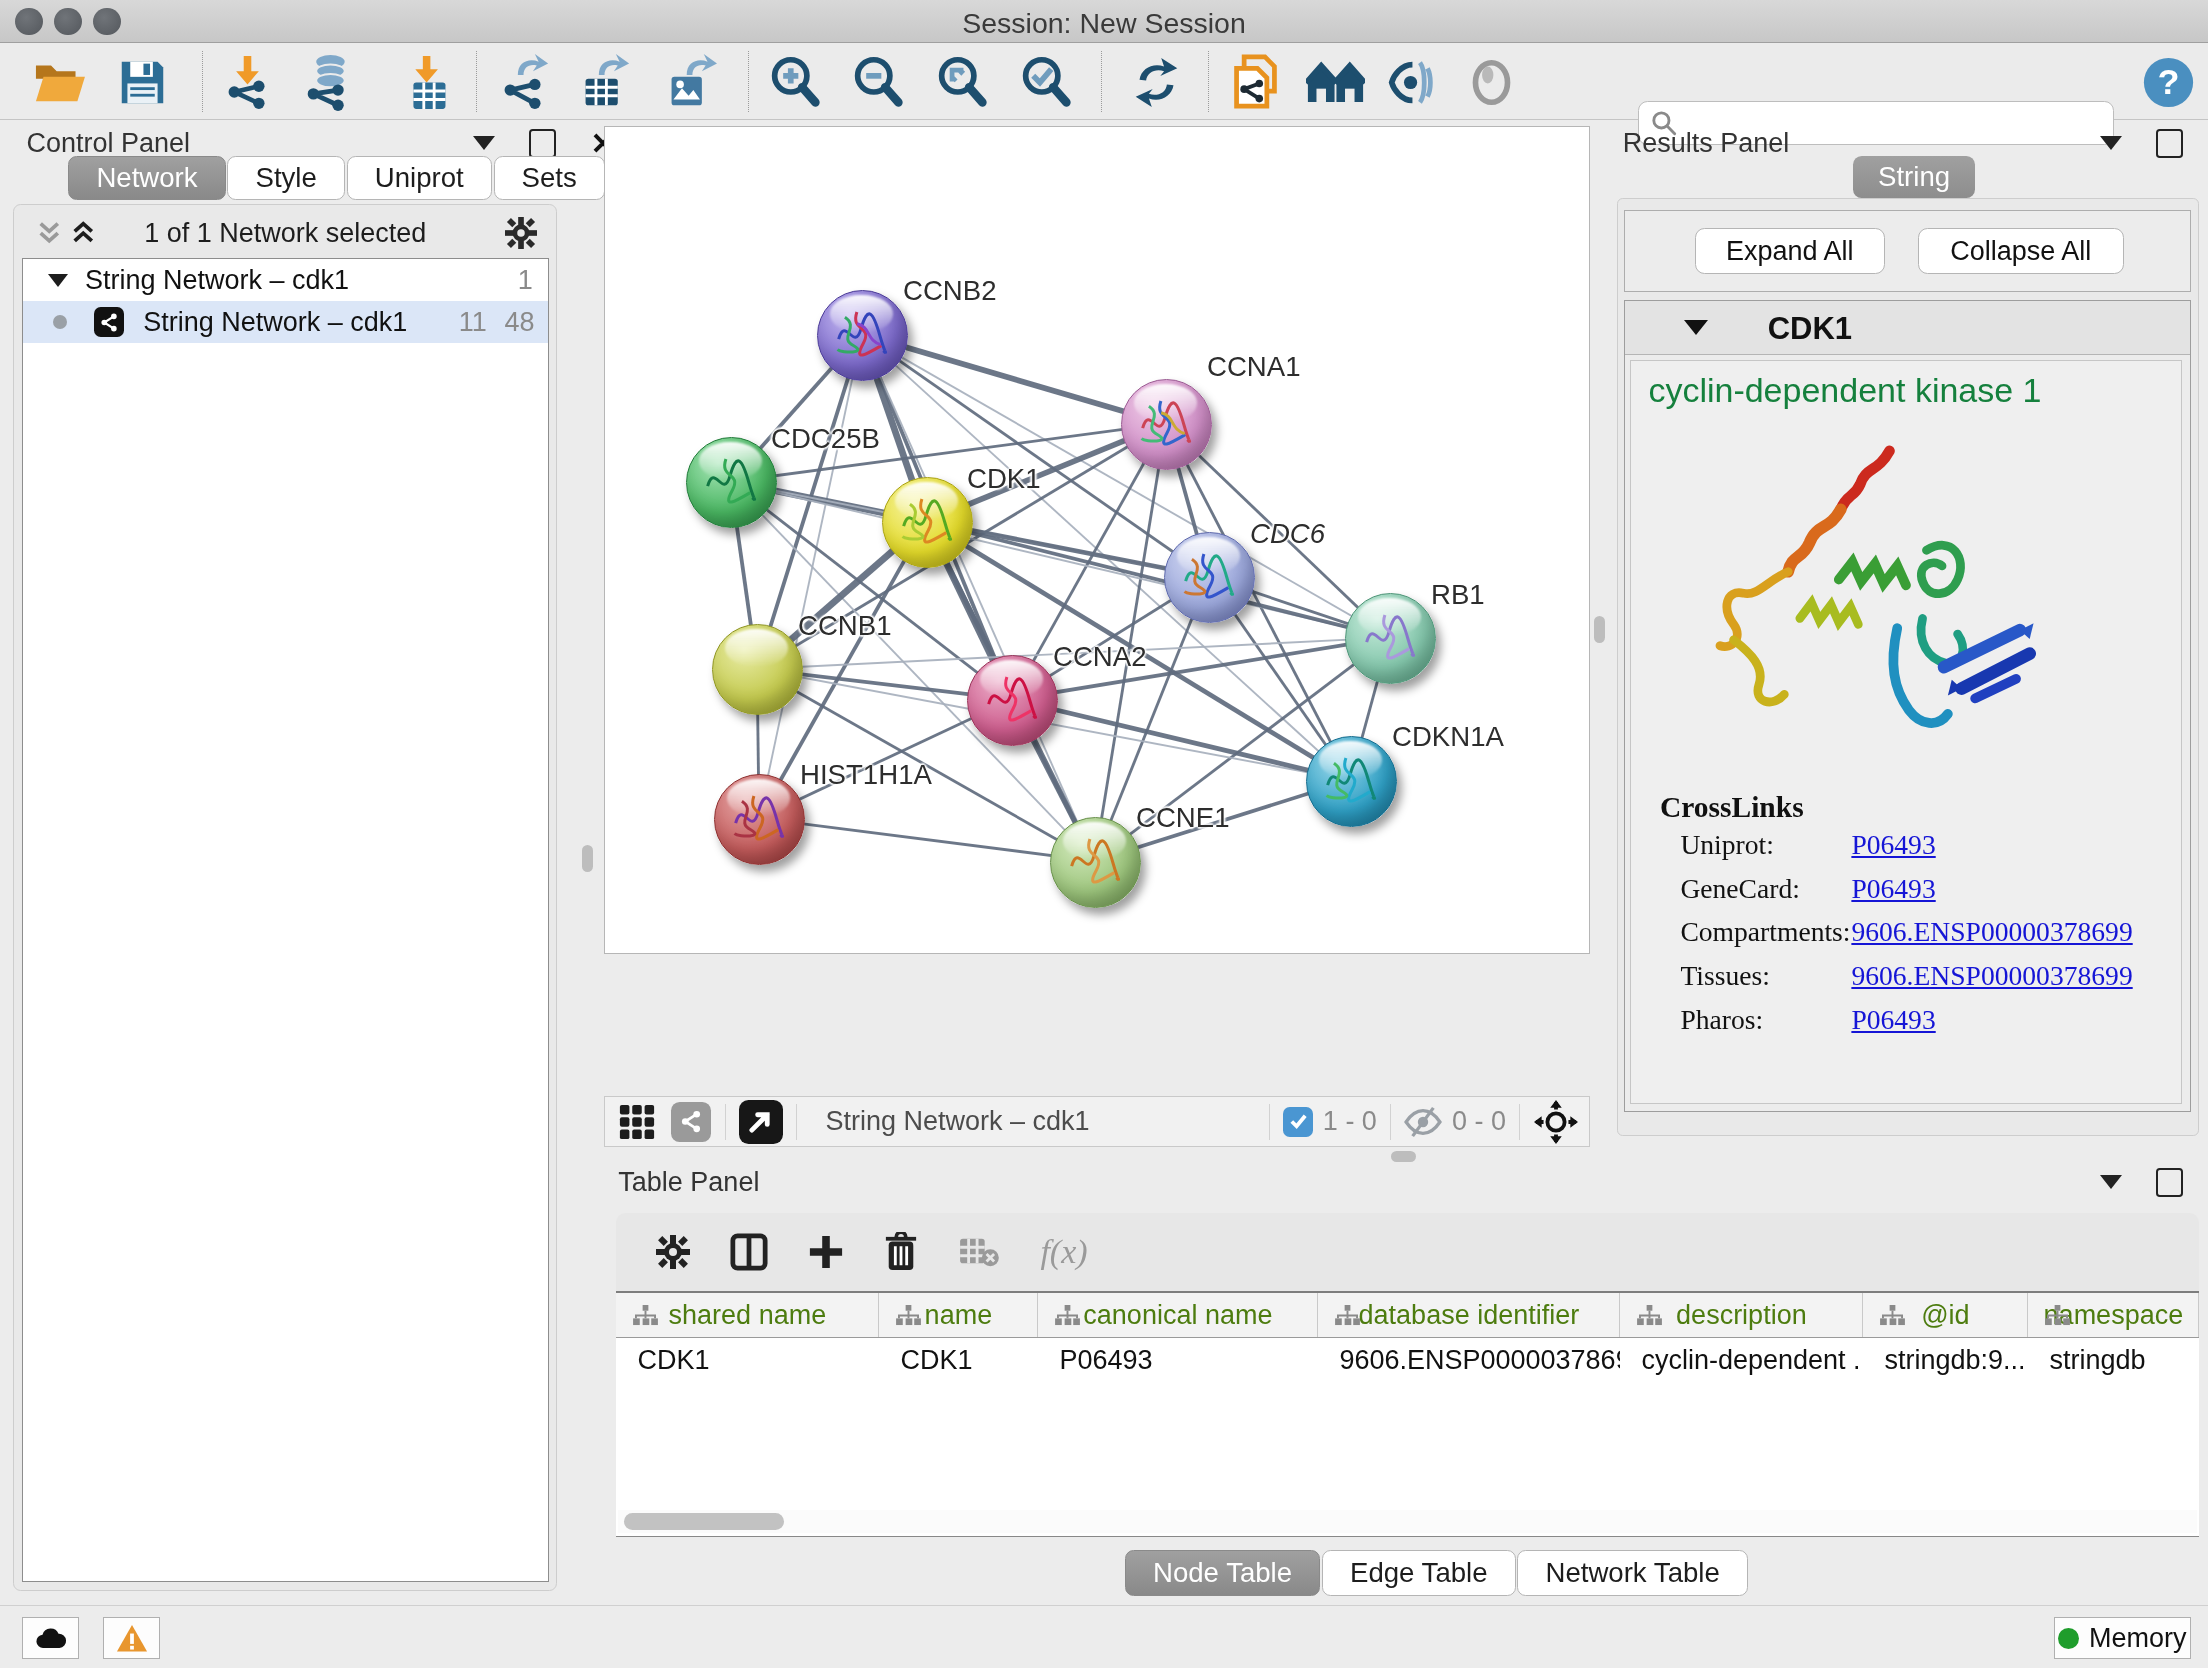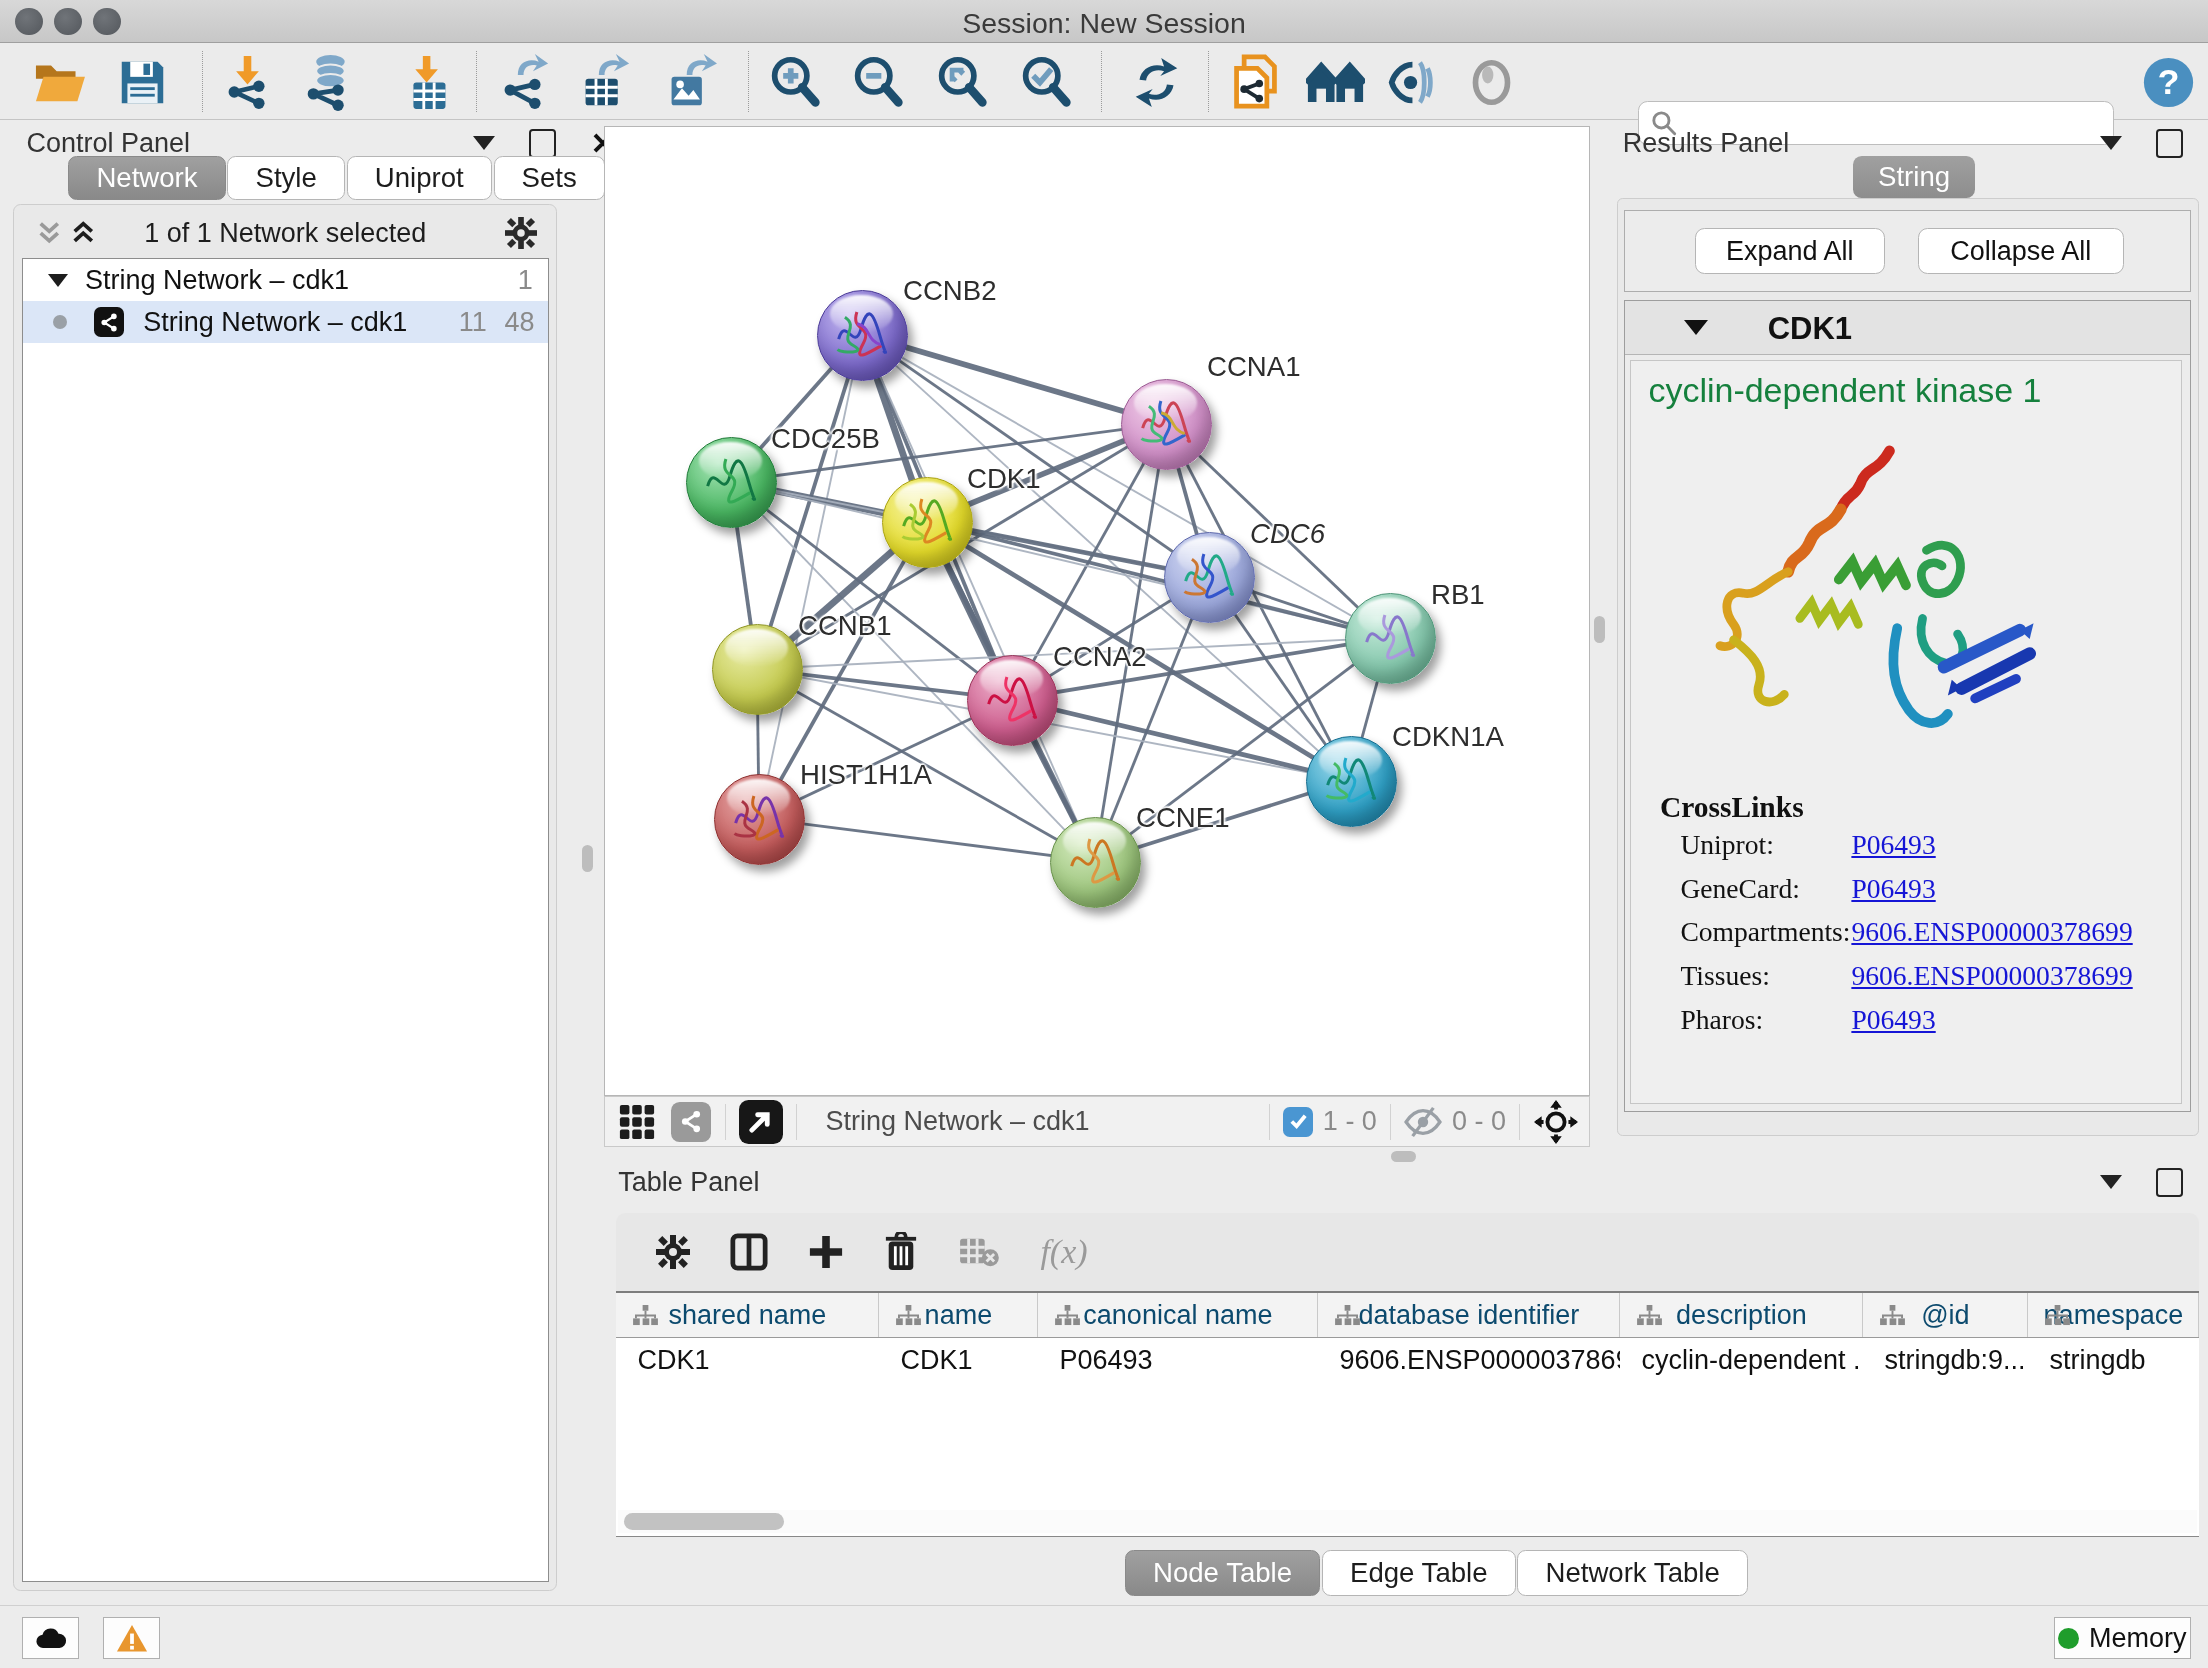--- a/index.html
+++ b/index.html
@@ -37,21 +37,21 @@
   .cp-body{position:absolute;left:1.9px;top:78px;width:542px;height:1385px;background:#e9e9e9;
            border:1px solid #cdcdcd;border-radius:7.6px;}
   .cp-header{position:absolute;left:0;top:7.6px;width:100%;height:42px;}
   .cp-header .summary{position:absolute;left:0;top:5.7px;width:100%;text-align:center;font-size:27px;color:#1d1d1d;}
   .tree{position:absolute;left:7.6px;top:53px;width:525px;height:1322px;background:#fff;border:1.9px solid #8d8d8d;}
   .trow{position:relative;height:42px;display:flex;align-items:center;font-size:27px;color:#111;}
   .trow .cnt{position:absolute;color:#8a8a8a;}
   .trow.sel{background:#dbe6f7;}
   .sharesq{width:30px;height:30px;background:#111;border-radius:6.7px;display:flex;align-items:center;justify-content:center;}
   
-  .canvas{position:absolute;left:604px;top:126px;width:986px;height:970px;background:#fff;
+  .canvas{position:absolute;left:604px;top:126px;width:986px;height:828px;background:#fff;
           border:1px solid #b6b6b6;box-sizing:border-box;}
   .canvas svg.edges{position:absolute;left:0;top:0;z-index:1;}
   .node{position:absolute;width:89px;height:89px;border-radius:50%;z-index:2;
         box-shadow:4.8px 6.7px 9.5px rgba(0,0,0,.38), inset -7.6px -11.4px 15px rgba(0,0,0,.15);}
   .node .gloss{position:absolute;left:14%;top:5%;width:70%;height:42%;border-radius:50%;
                background:linear-gradient(rgba(255,255,255,.95),rgba(255,255,255,0));filter:blur(1px);}
   .node svg{position:absolute;left:0;top:0;}
   .nlabel{position:absolute;z-index:3;font-size:27.6px;color:#2d2d2d;white-space:nowrap;
           text-shadow:-1.9px 0 1.9px #fff,1.9px 0 1.9px #fff,0 -1.9px 1.9px #fff,0 1.9px 1.9px #fff;}
   .nettb{position:absolute;left:604px;top:1096px;width:986px;height:51px;background:#f1f1f1;
@@ -79,21 +79,21 @@
   .xl-row a{position:absolute;left:171px;color:#1515d6;text-decoration:underline;white-space:nowrap;}
   
   .tpanel{position:absolute;left:605px;top:1165px;width:1604px;height:438px;}
   .tp-toolbar{position:absolute;left:11.4px;top:48px;width:1583px;height:78px;background:#e7e7e7;
               border-radius:9.5px 9.5px 0 0;display:flex;align-items:center;}
   .tp-toolbar .ic{margin-left:40px;}
   .fx{font-family:"Liberation Serif",serif;font-style:italic;font-size:34px;color:#9a9a9a;}
   .ttable{position:absolute;left:11.4px;top:126px;width:1583px;height:243px;background:#fff;
           border-top:2.9px solid #7d7d7d;border-bottom:1.9px solid #888;}
   .thead{display:flex;height:44px;background:#f3f3f3;border-bottom:1.9px solid #9a9a9a;}
-  .th{position:relative;display:flex;align-items:center;justify-content:center;font-size:27px;color:#0c4a6e;
+  .th{position:relative;display:flex;align-items:center;justify-content:center;font-size:27px;color:#4d7c0f;
       border-right:1px solid #c9c9c9;box-sizing:border-box;overflow:hidden;white-space:nowrap;}
   .th .treeic{position:absolute;left:17px;}
   .trdata{display:flex;height:44px;}
   .td{padding-left:21px;font-size:27px;color:#111;display:flex;align-items:center;box-sizing:border-box;
       overflow:hidden;white-space:nowrap;}
   .hscroll{position:absolute;left:13.3px;top:345px;width:1579px;height:23px;background:#fbfbfb;}
   .hthumb{position:absolute;left:5.7px;top:2.9px;width:160px;height:17px;background:#c2c2c2;border-radius:8.6px;}
   .tp-tabs{position:absolute;left:520px;top:385px;display:flex;}
   .tp-tabs .tabbtn{font-size:27.6px;height:44px;border-radius:8.6px;}
   

